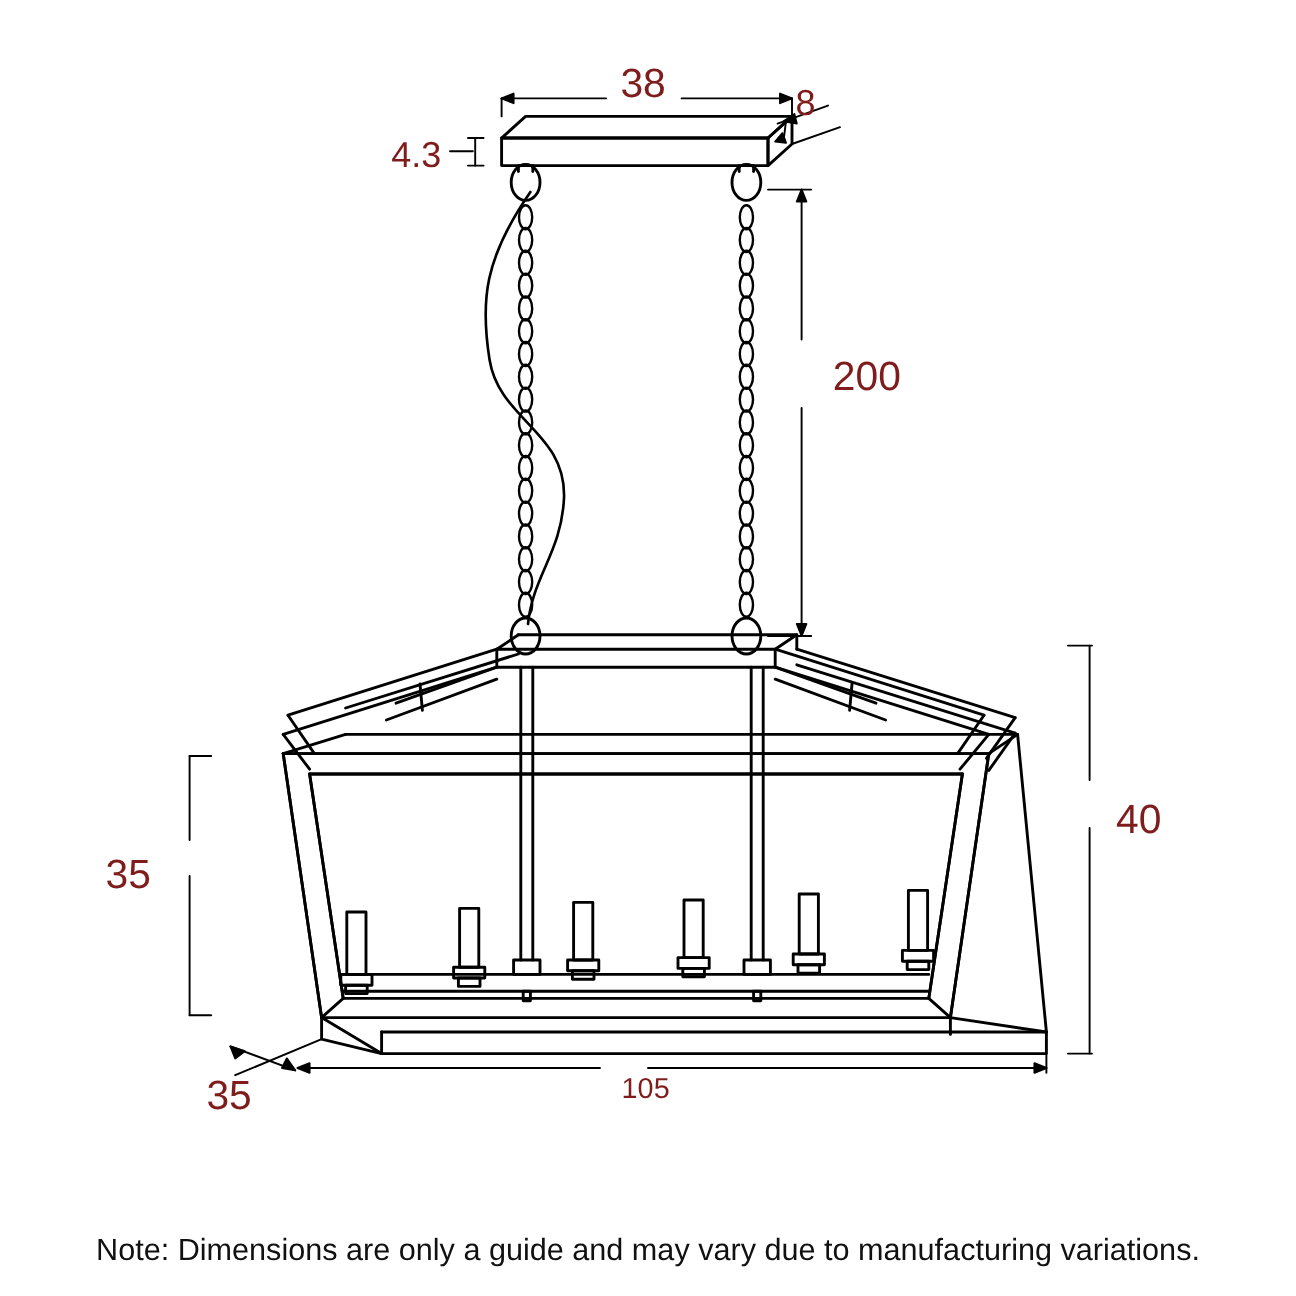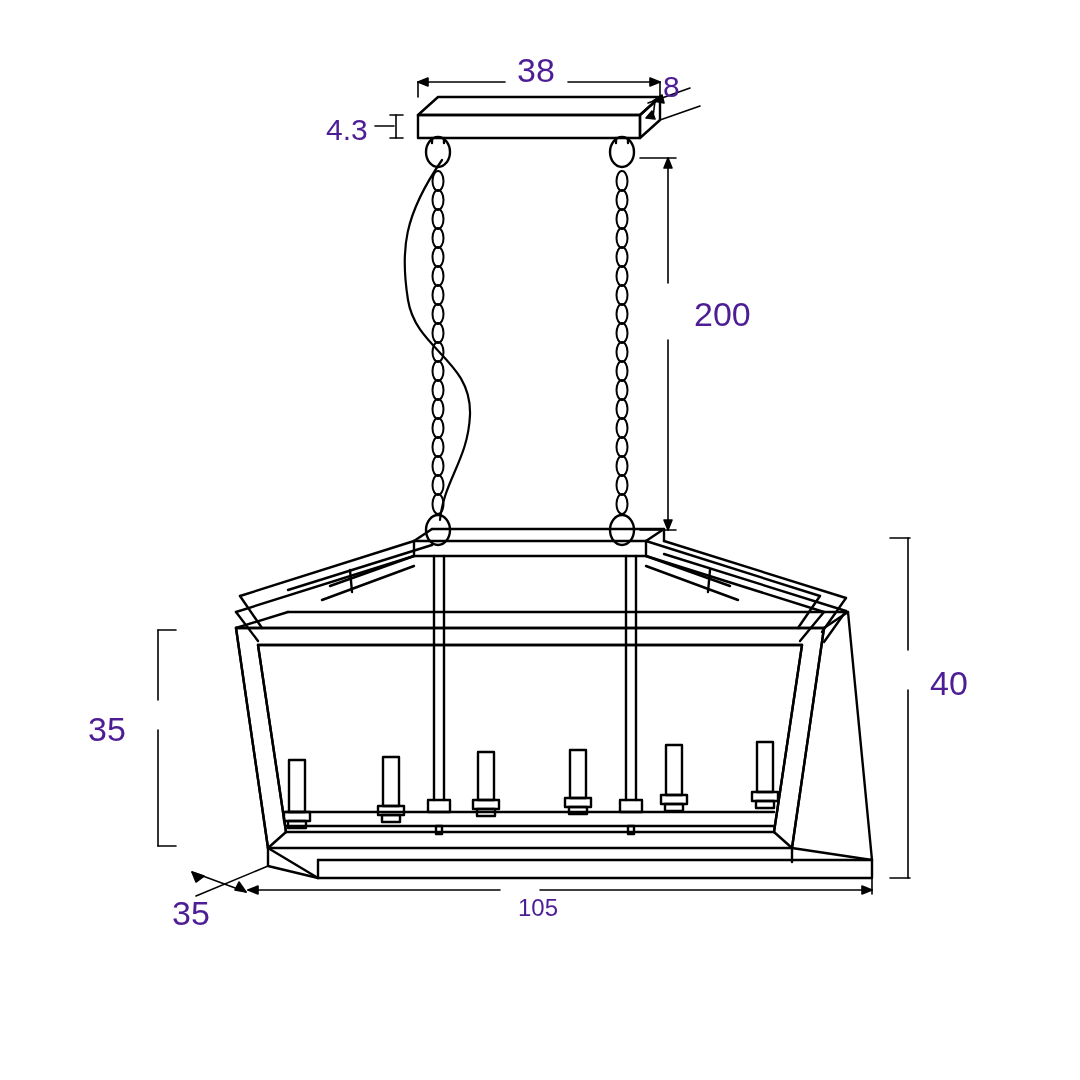--- a/index.html
+++ b/index.html
@@ -25,21 +25,21 @@
   svg.drawing {
     position: absolute;
     left: 0;
     top: 0;
     width: 1080px;
     height: 1080px;
   }
   .dim-label {
     position: absolute;
     font-family: "Liberation Sans", sans-serif;
-    color: #4c1d95;
+    color: #7f1d1d;
     white-space: nowrap;
     line-height: 1;
   }
   .note {
     position: absolute;
     left: 0;
     top: 1028px;
     width: 1080px;
     text-align: center;
     font-family: "Liberation Sans", sans-serif;
@@ -309,14 +309,15 @@
   <div class="dim-label" style="left:694px; top:297px; font-size:34px;">200</div>
 
   <div class="dim-label" style="left:88px; top:712px; font-size:34px;">35</div>
 
   <div class="dim-label" style="left:930px; top:666px; font-size:34px;">40</div>
 
   <div class="dim-label" style="left:172px; top:896px; font-size:34px;">35</div>
 
   <div class="dim-label" style="left:518px; top:896px; font-size:24px;">105</div>
 
+  <div class="note">Note: Dimensions are only a guide and may vary due to manufacturing variations.</div>
 
 </div>
 
 </body></html>

